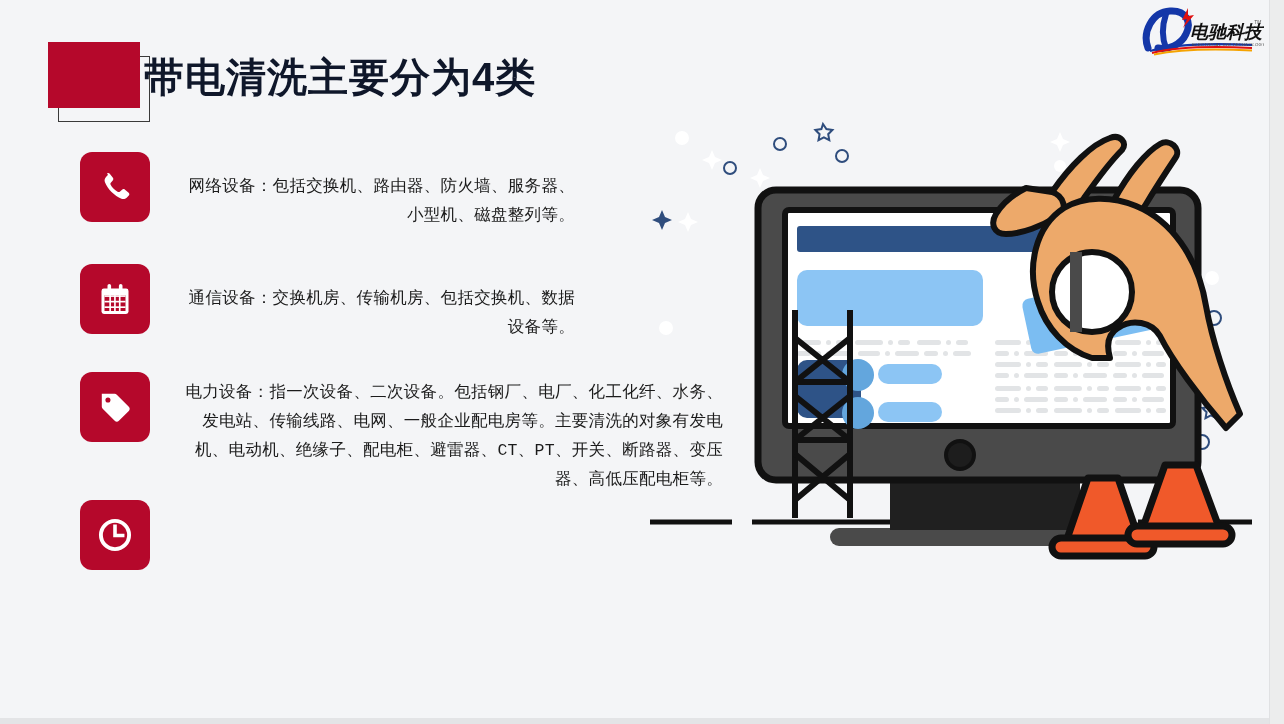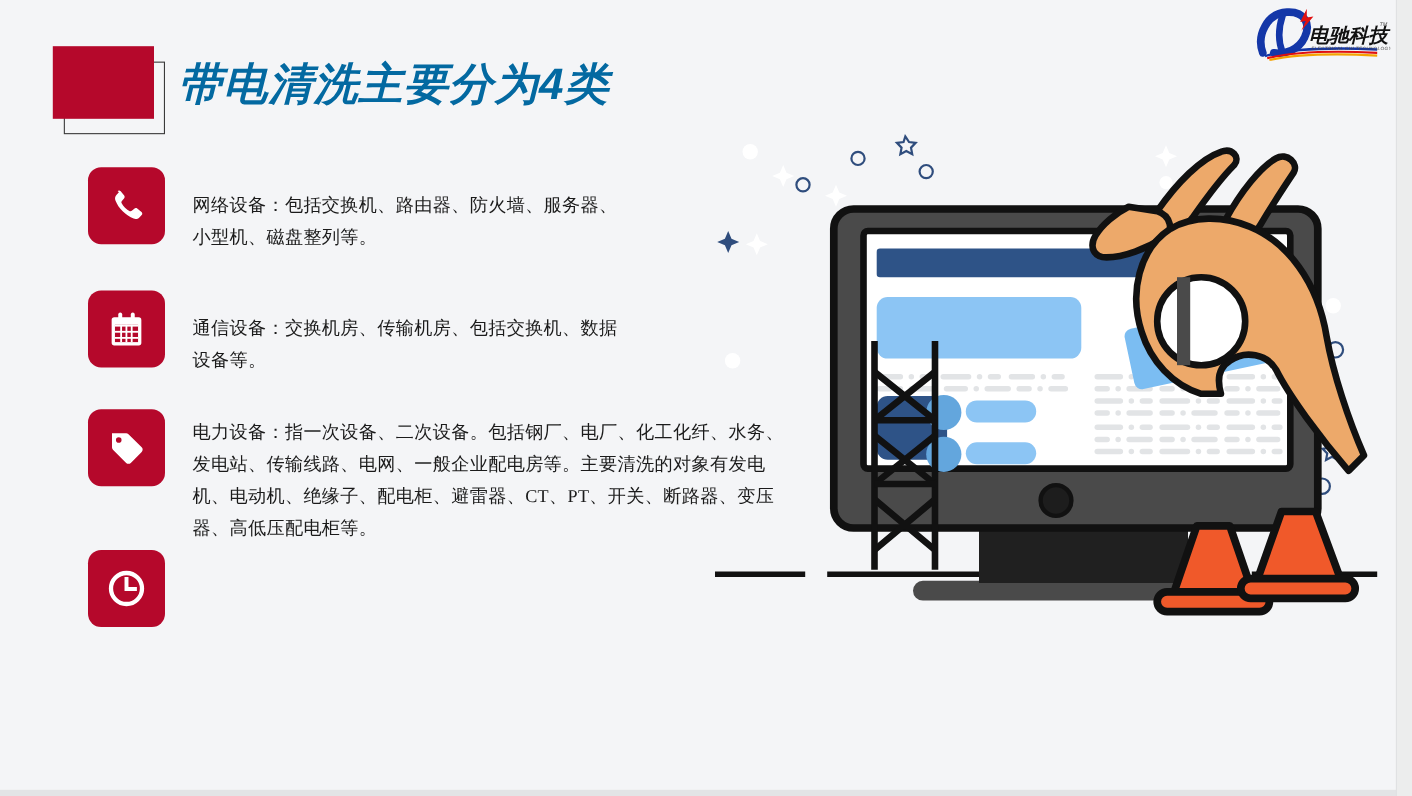--- a/index.html
+++ b/index.html
@@ -58,29 +58,28 @@
   .title-sq-fill {
     position: absolute;
     left: 0px;
     top: 14px;
     width: 92px;
     height: 66px;
     background: #b5082b;
   }
   .title-text {
     position: absolute;
-    left: 114px;
+    left: 96px;
     top: 18px;
     font-size: 40px;
     font-weight: 700;
-    color: #0369a1;
+    color: #0f172a;
     letter-spacing: 1px;
     white-space: nowrap;
     line-height: 62px;
-    font-style: italic;
   }
   
   .logo {
     position: absolute;
     right: 20px;
     top: 4px;
     width: 124px;
     height: 52px;
     font-style: italic;
   }
@@ -106,26 +105,27 @@
     flex: 0 0 70px;
     background: #b5082b;
     border-radius: 12px;
     display: flex;
     align-items: center;
     justify-content: center;
   }
   .icon-box svg { display: block; }
   .bullet-text {
     margin-left: 25px;
-    font-family: Liberation Serif, serif;
+    font-family: Liberation Mono, monospace;
     font-size: 16.5px;
     line-height: 29px;
     color: #1b1b1b;
     letter-spacing: 0.3px;
     padding-top: 20px;
+    text-align: right;
   }
   .bullet-text.wide { width: 548px; padding-top: 6px; }
   .bullet-text.narrow { width: 400px; }
   .bullet-text.narrow4 { width: 420px; padding-top: 14px; }
 
   
   .illus {
     position: absolute;
     left: 640px;
     top: 110px;

